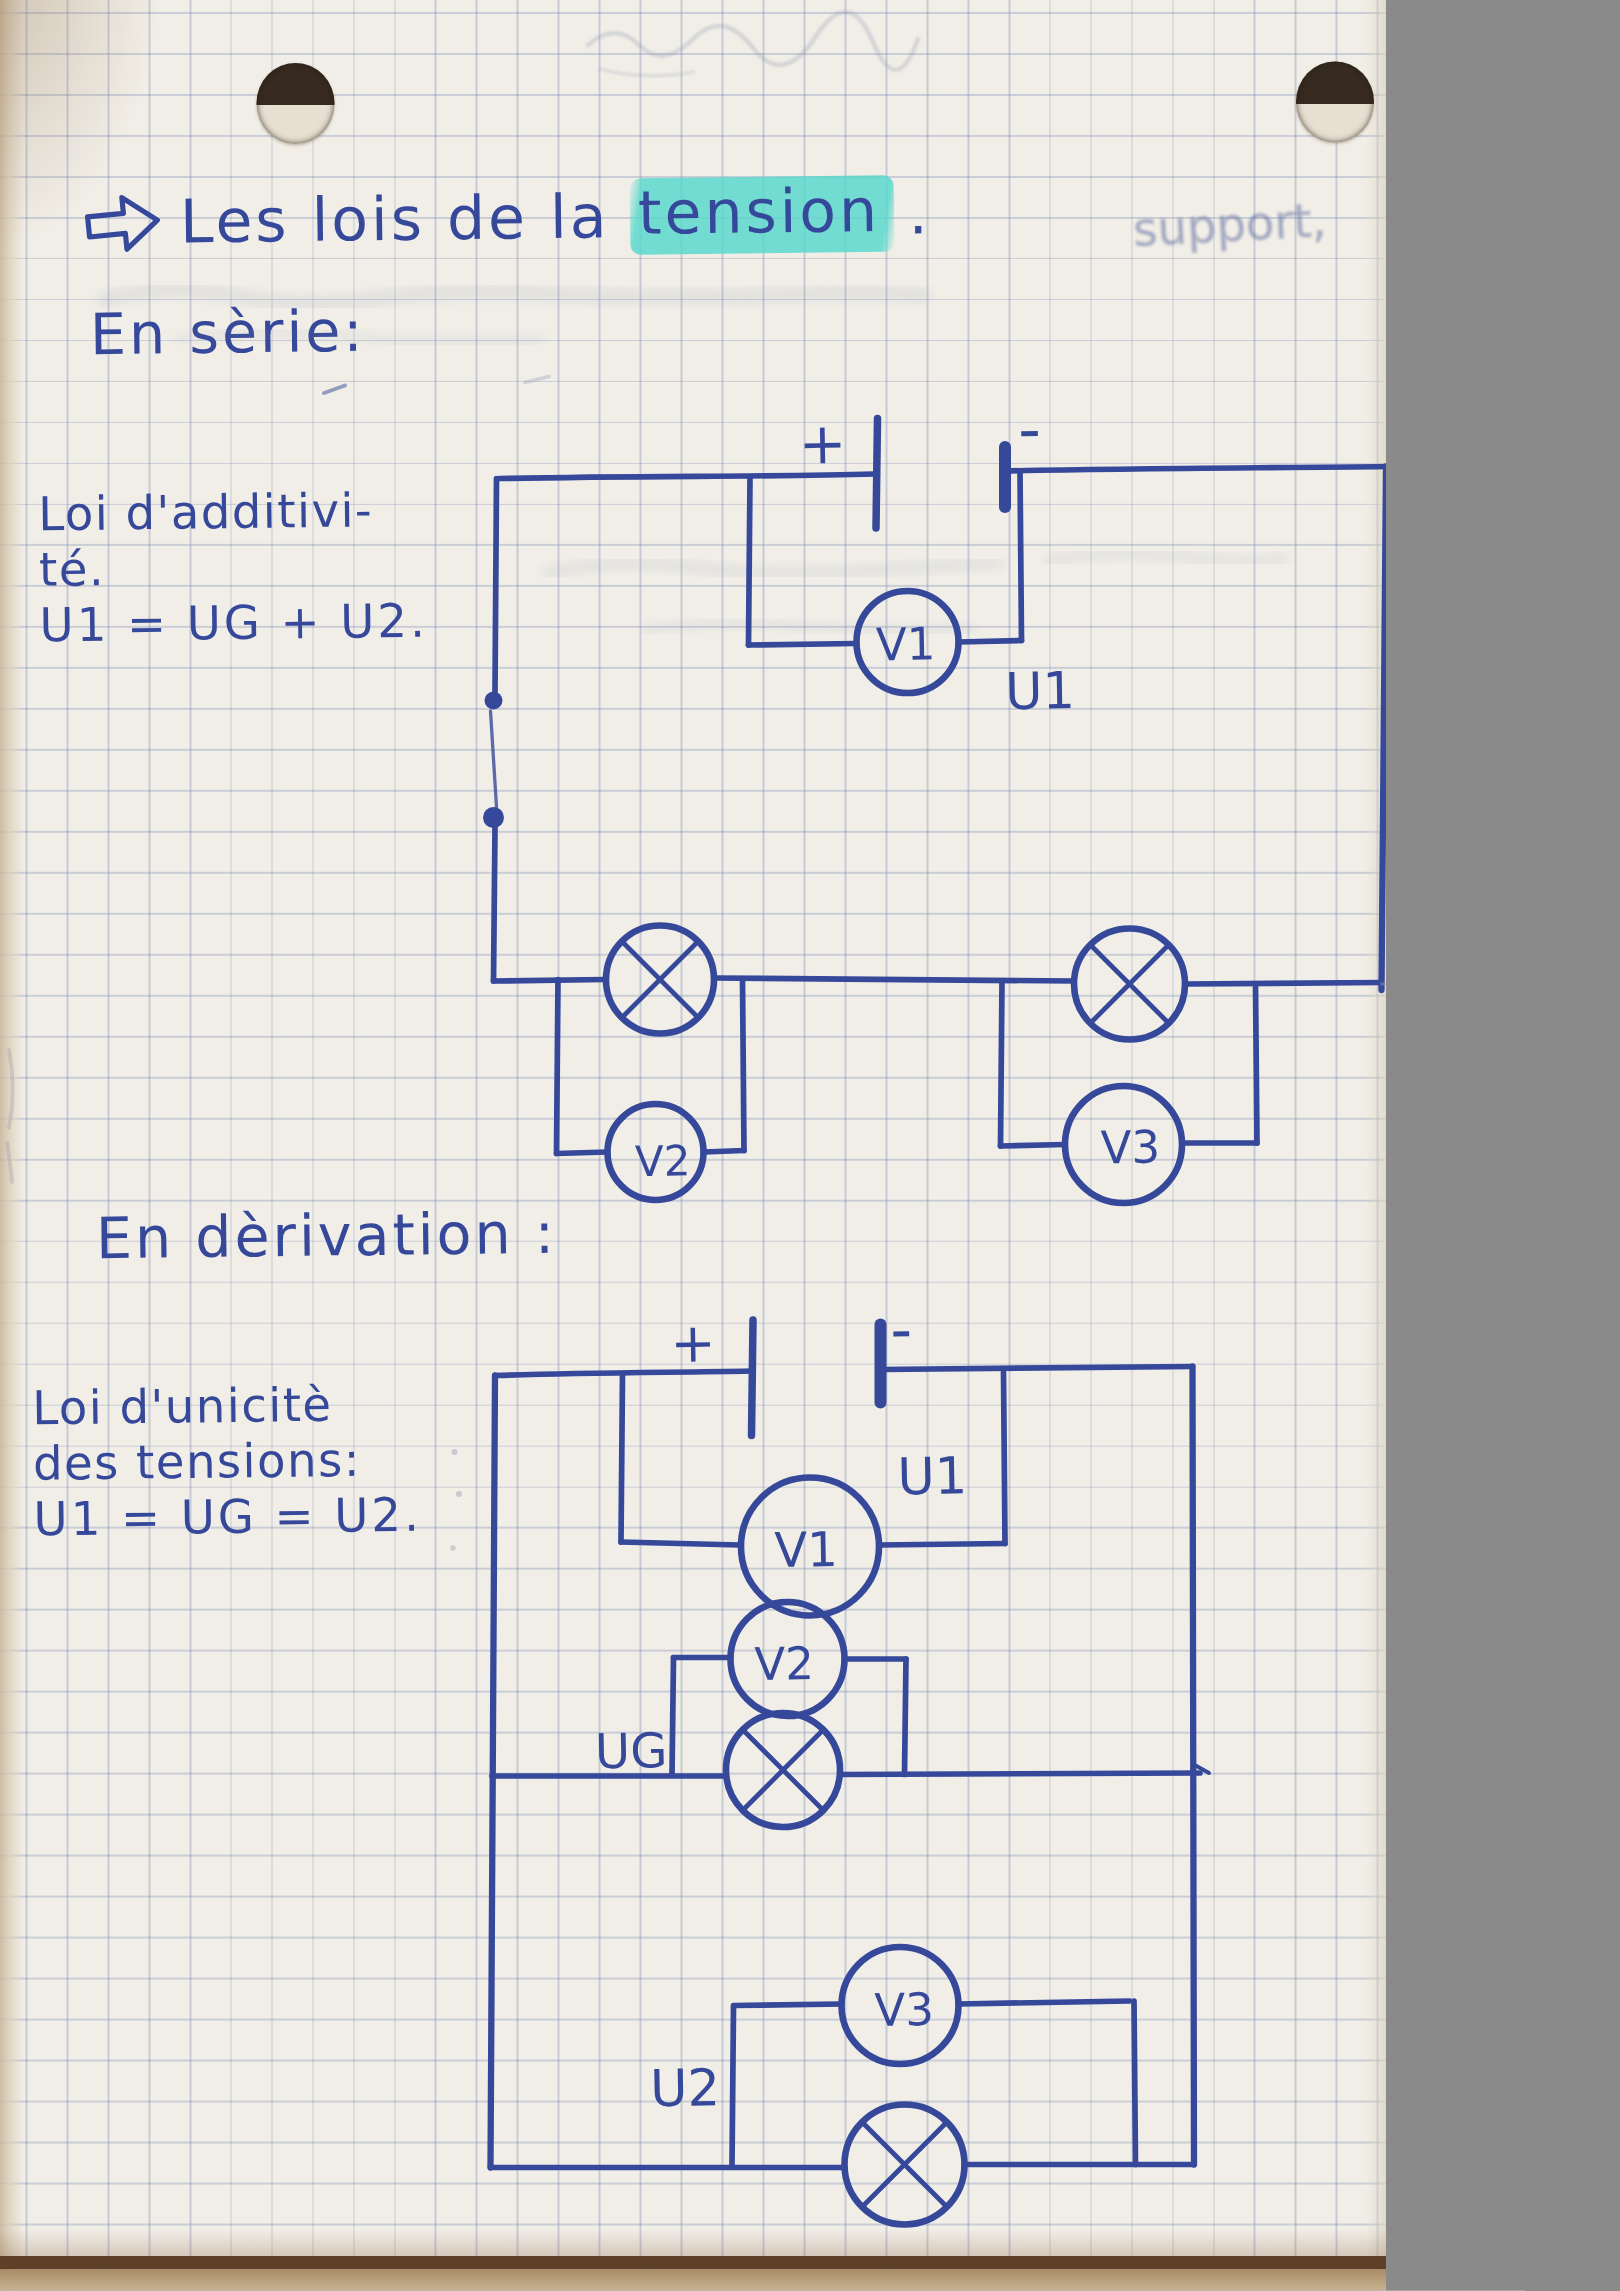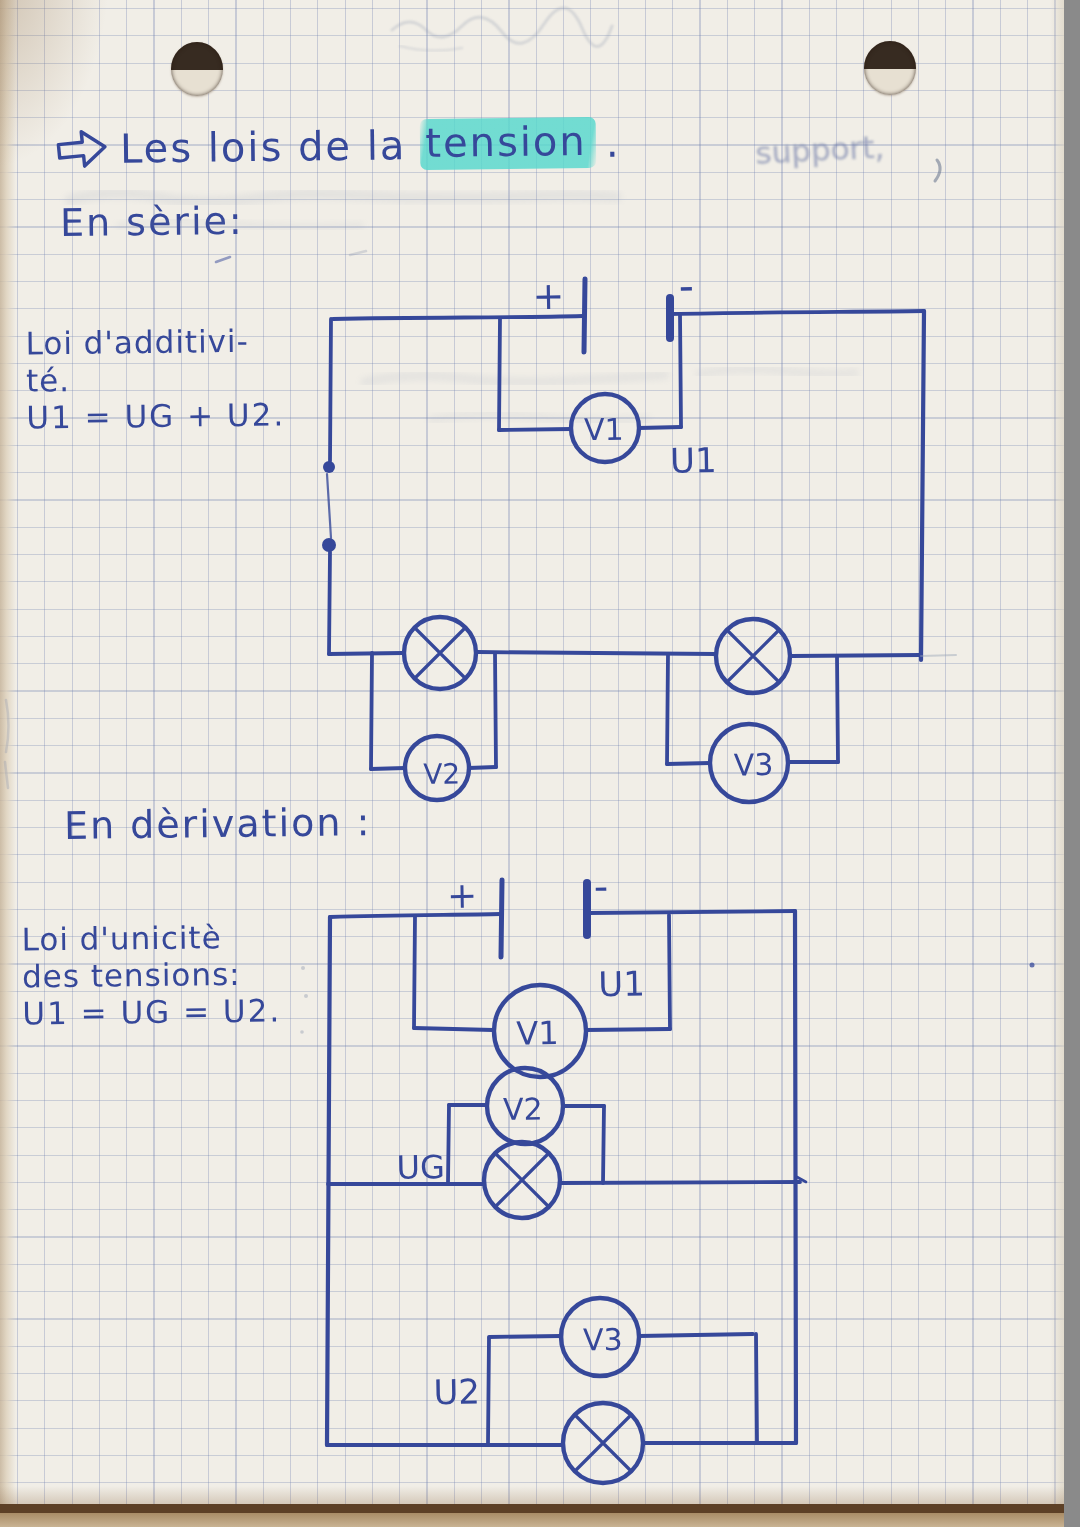--- a/index.html
+++ b/index.html
@@ -1,17 +1,17 @@
 <!DOCTYPE html>
 <html><head>
 <meta charset="utf-8">
 <style>
   html,body{margin:0;padding:0;background:#8a8a8a;}
   .page{
-    position:relative;width:1064px;height:1527px;overflow:hidden;
+    position:relative;width:924px;height:1527px;overflow:hidden;
     background-color:#f1eee7;
     background-image:
       repeating-linear-gradient(to right, rgba(110,128,175,.32) 0 1.15px, transparent 1.15px 27.3px),
       repeating-linear-gradient(to bottom, rgba(110,128,175,.30) 0 1.15px, transparent 1.15px 27.3px);
     background-position:17px 8px;
     font-family:"DejaVu Sans", sans-serif;
   }
   .edge-left{position:absolute;left:0;top:0;width:16px;height:100%;
     background:linear-gradient(to right,#c3b096 0,#ddd0ba 40%,rgba(240,236,228,0) 100%);opacity:.8;}
   .corner-tl{position:absolute;left:0;top:0;width:110px;height:170px;

